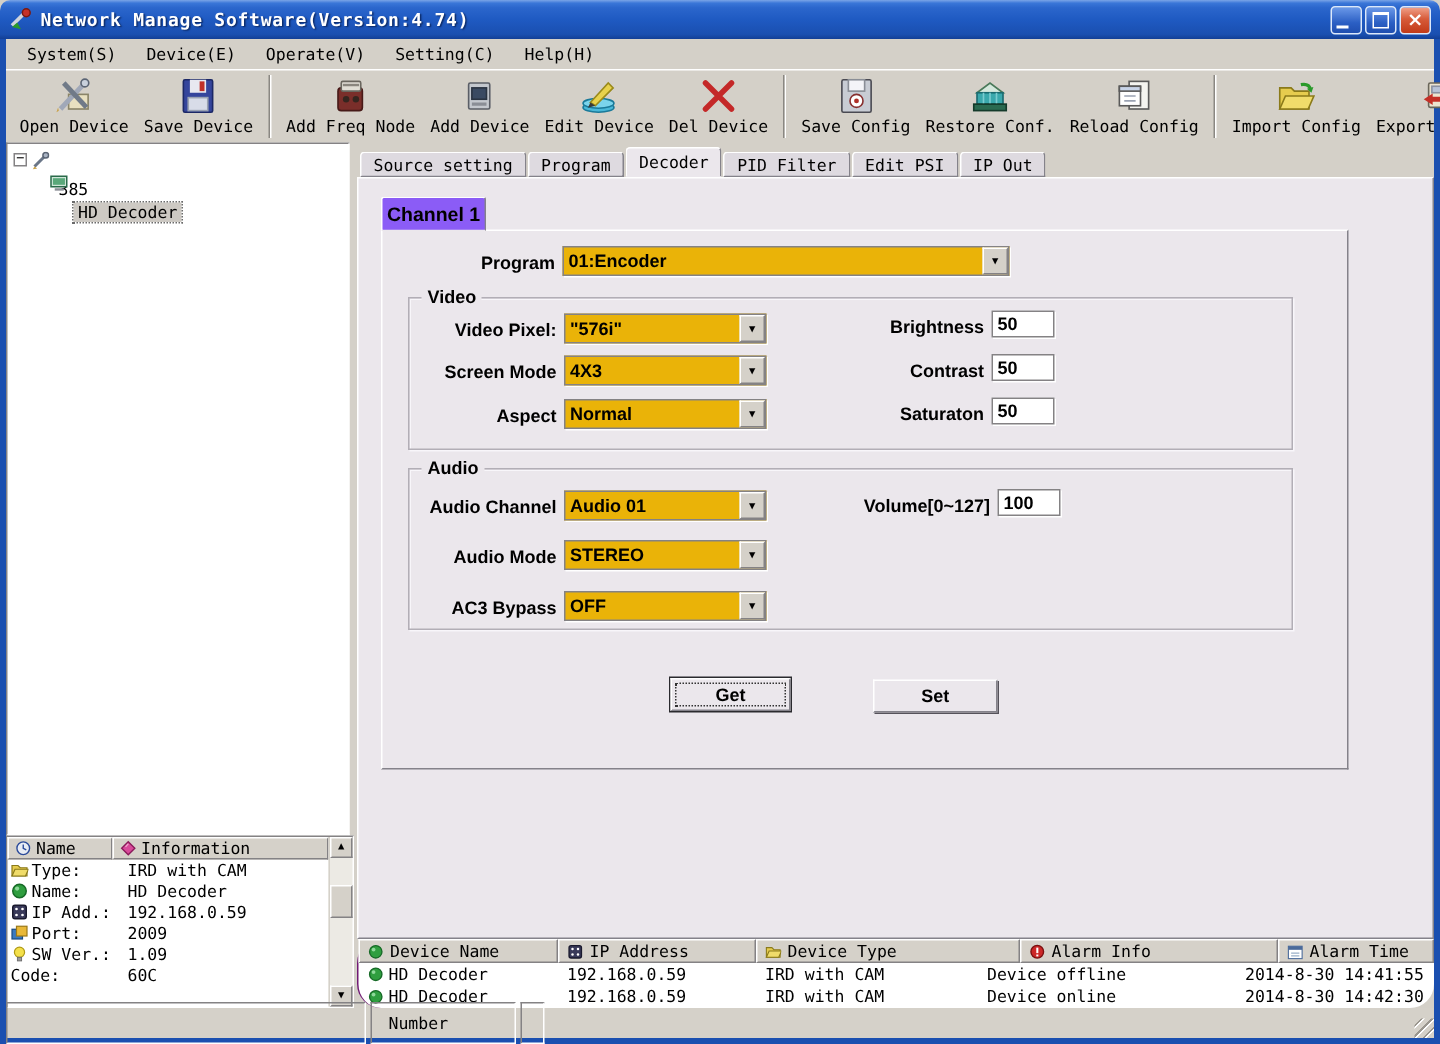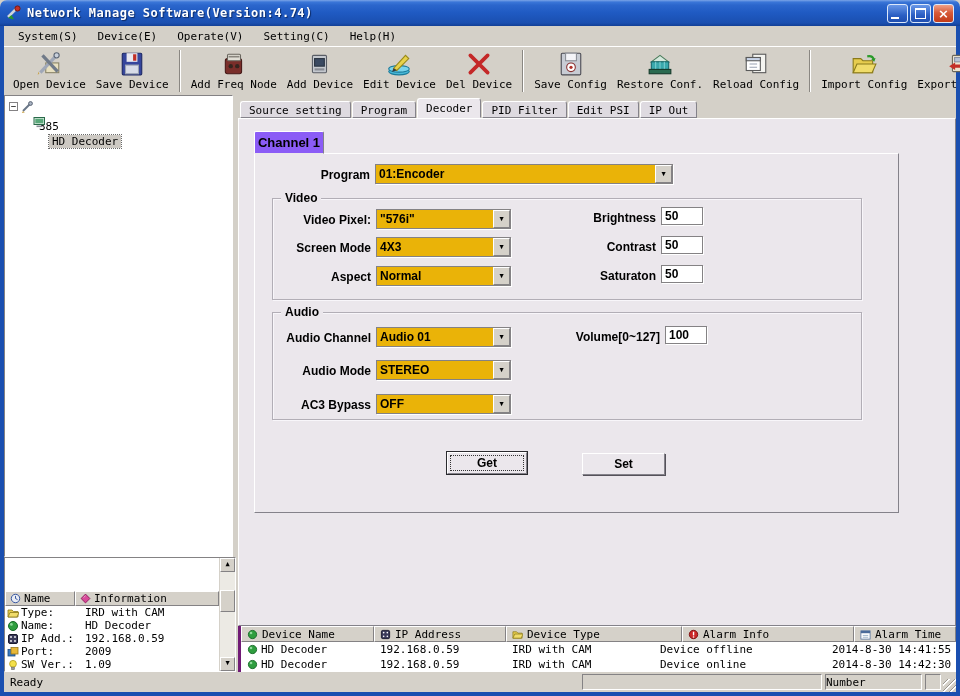--- a/index.html
+++ b/index.html
@@ -33,21 +33,21 @@
   .tree-panel{position:absolute;left:4px;top:95px;width:229px;height:462px;background:#fff;
     border:1px solid;border-color:#848284 #fff #fff #848284;box-sizing:border-box;padding:3px 2px;}
   .tree-row{display:flex;align-items:center;height:15px;}
   .expander{width:9px;height:9px;border:1px solid #848284;background:#fff;font-size:9px;line-height:7px;text-align:center;margin:0 3px 0 2px;box-sizing:border-box;}
   .tree-child{margin-left:26px;}
   .tree-label{padding:0 3px;margin-top:39px;}
   .selected{background:#cdc9c3;outline:1px dotted #6a6a6a;}
   .tree-ic{margin-right:3px;}
   .prop-panel{position:absolute;left:4px;top:557px;width:232px;height:115px;background:#fff;
     border:1px solid;border-color:#848284 #fff #fff #848284;box-sizing:border-box;display:flex;}
-  .prop-left{width:214px;display:flex;flex-direction:column;margin-top:33px;}
+  .prop-left{width:214px;display:flex;flex-direction:column;}
   .prop-hdr{display:flex;height:15px;}
   .ph{background:#d5d1c9;border:1px solid;border-color:#fff #848284 #848284 #fff;box-sizing:border-box;display:flex;align-items:center;gap:3px;padding-left:4px;}
   .prop-row{display:flex;align-items:center;height:14px;}
   .prow-name{width:70px;display:flex;align-items:center;gap:2px;padding-left:2px;box-sizing:border-box;}
   .prow-val{padding-left:10px;}
   .vscroll{width:16px;background:#eceae4;display:flex;flex-direction:column;border-left:1px solid #d5d1c9;box-sizing:border-box;}
   .sbtn{height:14px;background:#d5d1c9;border:1px solid;border-color:#fff #848284 #848284 #fff;text-align:center;font-size:7px;line-height:11px;box-sizing:border-box;}
   .sthumb{height:22px;margin-top:18px;background:#d5d1c9;border:1px solid;border-color:#fff #848284 #848284 #fff;box-sizing:border-box;}
   .sspace{flex:1;}
   
@@ -68,29 +68,29 @@
   .combo-text{flex:1;font:bold 12px "Liberation Sans",sans-serif;padding:2px 0 0 3px;white-space:nowrap;overflow:hidden;}
   .combo-arrow{width:17px;background:#d5d1c9;border:1px solid;border-color:#fff #848284 #848284 #fff;display:flex;align-items:center;justify-content:center;font-size:7px;box-sizing:border-box;}
   .numbox{position:absolute;width:42px;height:18px;background:#fff;border:1px solid #848284;box-shadow:1px 1px 0 #fff;box-sizing:border-box;
     font:bold 12px "Liberation Sans",sans-serif;padding:0 0 0 3px;outline:none;}
   .groupbox{position:absolute;border:1px solid #b2aeb6;box-shadow:inset 1px 1px 0 #f8f6fa,1px 1px 0 #f8f6fa;}
   .group-title{position:absolute;top:-8px;left:8px;background:#ebe7ec;padding:0 4px;font:bold 12px "Liberation Sans",sans-serif;}
   .pbtn{position:absolute;background:#ebe7ec;border:1px solid;border-color:#fff #84828a #84828a #fff;box-shadow:1px 1px 0 #55525a;
     font:bold 12px "Liberation Sans",sans-serif;display:flex;align-items:center;justify-content:center;box-sizing:border-box;}
   .pbtn.focused{box-shadow:0 0 0 1px #2a2a2e;outline:1px dotted #333;outline-offset:-4px;}
   
-  .dev-table{position:absolute;left:0;top:531px;width:718px;height:46px;background:#fff;border-left:3px solid #701a75;box-sizing:border-box;}
+  .dev-table{position:absolute;left:0;top:531px;width:718px;height:46px;background:#fff;border-left:1px solid #701a75;box-sizing:border-box;border-radius:16px;}
   .dt-hdr{display:flex;height:16px;}
   .dth{background:#d5d1c9;border:1px solid;border-color:#fff #848284 #848284 #fff;box-sizing:border-box;display:flex;align-items:center;gap:4px;padding-left:5px;}
   .dt-row{display:flex;height:15px;align-items:center;}
   .dtc{padding-left:6px;display:flex;align-items:center;gap:3px;box-sizing:border-box;overflow:hidden;white-space:nowrap;}
   
   .statusbar{position:absolute;left:4px;top:672px;width:952px;height:20px;background:#d5d1c9;display:flex;align-items:center;}
   .sb-ready{padding-left:6px;flex:0 0 572px;}
-  .sb-pane{height:16px;border:1px solid;border-color:#848284 #fff #fff #848284;box-sizing:border-box;margin-right:3px;display:flex;align-items:center;padding-left:0;}
+  .sb-pane{height:28px;border:1px solid;border-color:#848284 #fff #fff #848284;box-sizing:border-box;margin-right:3px;display:flex;align-items:center;padding-left:11px;}
   .sb-grip{margin-left:auto;width:13px;height:13px;align-self:flex-end;
     background:repeating-linear-gradient(135deg,transparent 0 3px,#9a968e 3px 4px,#fff 4px 5px);}
   svg{display:block;}
 </style>
 </head>
 <body>
 
 <svg width="0" height="0" style="position:absolute">
   <defs>
     <symbol id="i-app" viewBox="0 0 16 16">
@@ -546,20 +546,19 @@
         </div>
         <div class="dtc" style="width:132px">192.168.0.59</div>
         <div class="dtc" style="width:148px">IRD with CAM</div>
         <div class="dtc" style="width:172px">Device online</div>
         <div class="dtc" style="flex:1">2014-8-30 14:42:30</div>
       </div>
     </div>
   </div>
 
   <div class="statusbar">
-    <span class="sb-ready">Ready</span>
     <div class="sb-pane" style="width:240px"></div>
     <div class="sb-pane" style="width:97px">Number</div>
     <div class="sb-pane" style="width:16px;margin-right:0"></div>
     <div class="sb-grip"></div>
   </div>
 
 </div>
 
 </body></html>

